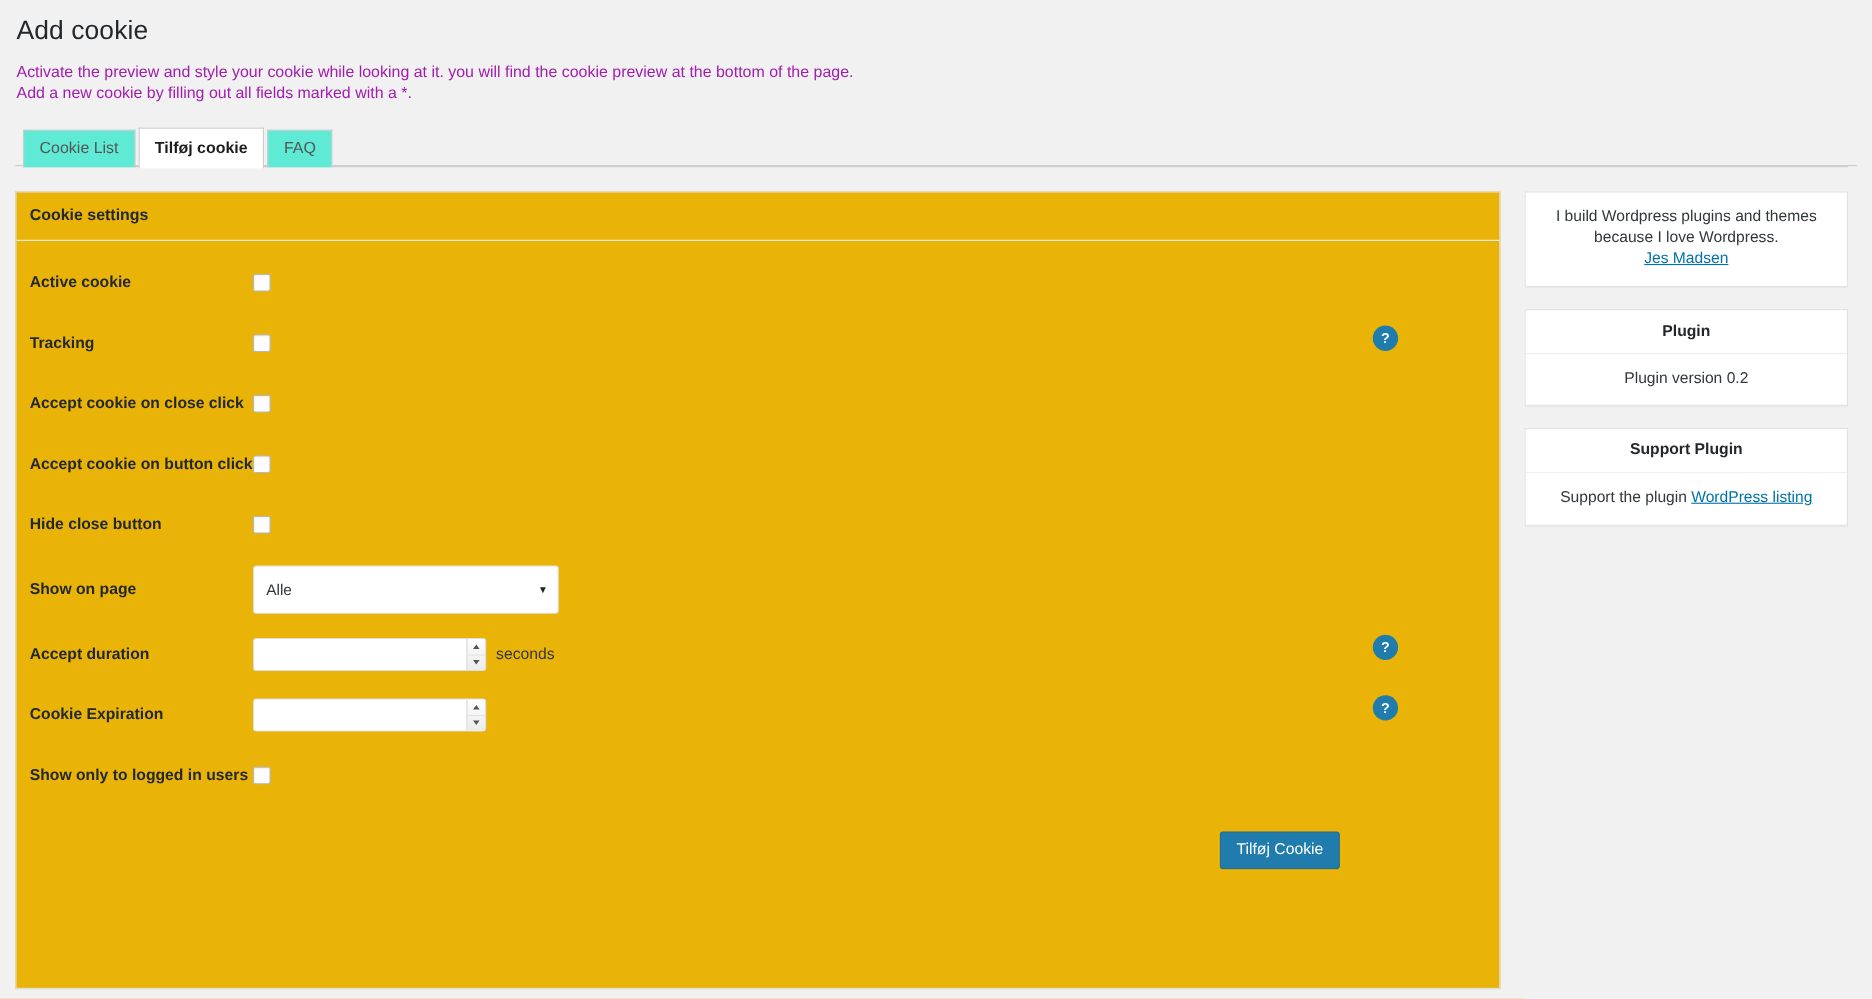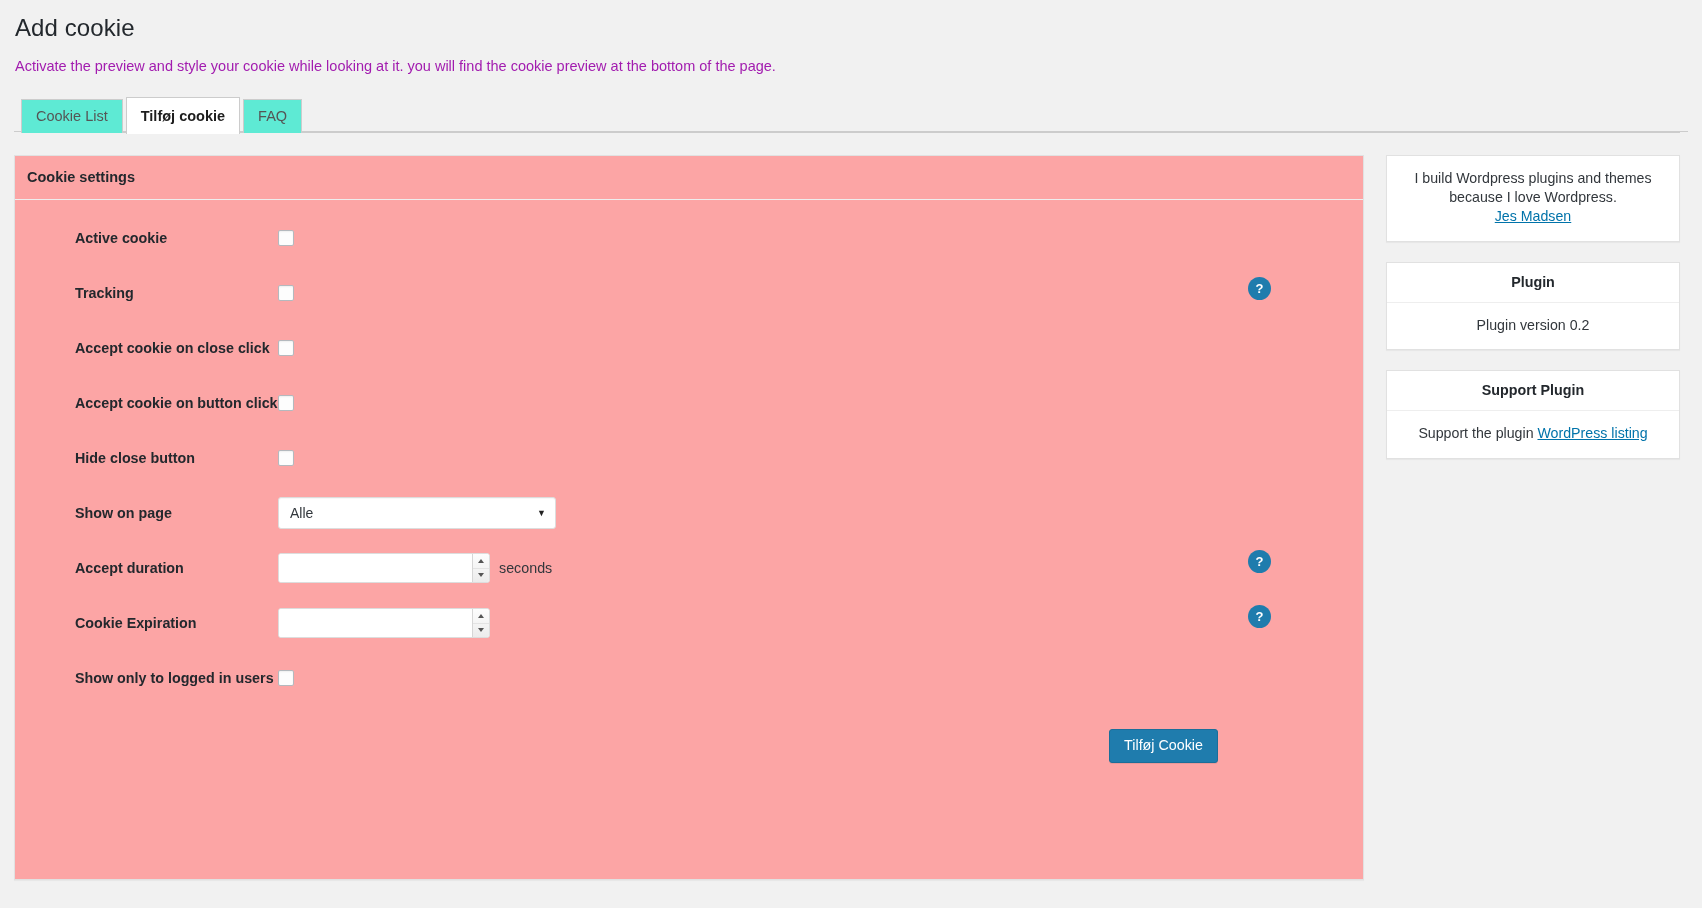--- a/index.html
+++ b/index.html
@@ -92,21 +92,21 @@
 
   
   .columns {
     display: flex;
     align-items: flex-start;
     margin-top: 22px;
   }
 
   .main-panel {
     width: 1366px;
-    background: #fca5a5;
+    background: #eab308;
     border: 1px solid #e1e1e1;
     box-shadow: 0 1px 1px rgba(0,0,0,.04);
     box-sizing: border-box;
     min-height: 725px;
     position: relative;
   }
 
   .panel-head {
     border-bottom: 1px solid #eeeeee;
     padding: 13px 0 14px 12px;
@@ -128,42 +128,41 @@
     margin-bottom: 19px;
     position: relative;
   }
   .flabel {
     width: 203px;
     flex: 0 0 203px;
     font-size: 14.3px;
     font-weight: bold;
     color: #23282d;
     line-height: 18px;
-    margin-left: 48px;
   }
   .fctrl {
     display: flex;
     align-items: center;
   }
 
   .cbox {
     width: 16px;
     height: 16px;
     border: 1px solid #b4b9be;
     background: #fdfdfd;
     box-shadow: inset 0 1px 2px rgba(0,0,0,.06);
     border-radius: 2px;
     display: inline-block;
     cursor: pointer;
     box-sizing: border-box;
   }
 
   .sel {
     width: 278px;
-    height: 32px;
+    height: 44px;
     border: 1px solid #ddd;
     background: #fff;
     border-radius: 3px;
     box-shadow: 0 1px 1px rgba(0,0,0,.03) inset;
     display: flex;
     align-items: center;
     justify-content: space-between;
     padding: 0 9px 0 11px;
     box-sizing: border-box;
     font-size: 14px;
@@ -291,20 +290,21 @@
 </style>
 </head>
 <body>
 
 <div class="page">
 
   <h1 class="page-title">Add cookie</h1>
 
   <div class="intro">
     <div>Activate the preview and style your cookie while looking at it. you will find the cookie preview at the bottom of the page.</div>
+    <div>Add a new cookie by filling out all fields marked with a *.</div>
   </div>
 
   <div class="tabs">
     <div class="tabs-rule"></div>
     <div class="tabs-inner">
       <div class="tab">Cookie List</div>
       <div class="tab active">Tilføj cookie</div>
       <div class="tab">FAQ</div>
     </div>
   </div>

